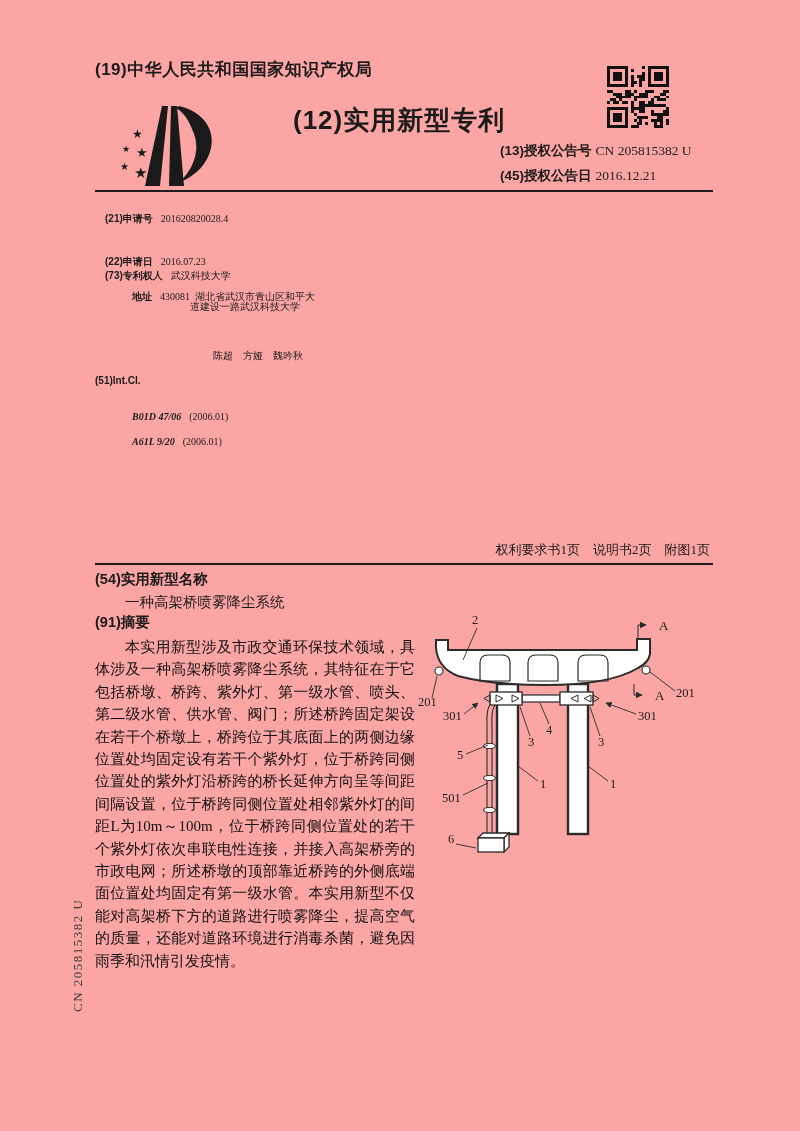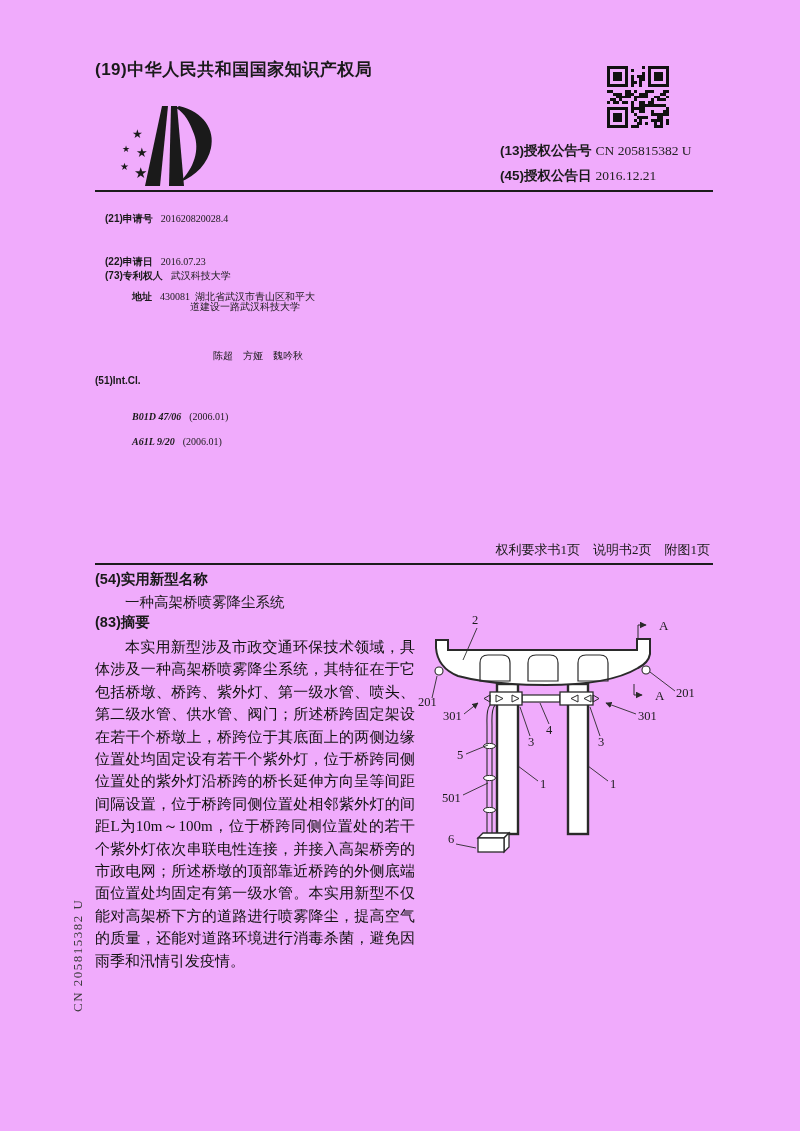--- a/index.html
+++ b/index.html
@@ -1,18 +1,18 @@
 <!DOCTYPE html>
 <html><head>
 <meta charset="utf-8">
 <style>
   html,body{margin:0;padding:0;background:#e8e8e8;}
   #page{
     position:relative;width:800px;height:1131px;margin:0 auto;
-    background:#f0abfc;overflow:hidden;
+    background:#fca5a5;overflow:hidden;
     font-family:"Liberation Serif","DejaVu Serif",serif;color:#1a1a1a;
   }
   .abs{position:absolute;}
   .lbl{font-family:"Liberation Sans","DejaVu Sans",sans-serif;font-weight:700;}
   .val{font-family:"Liberation Serif","DejaVu Serif",serif;font-weight:400;}
   .office-line{left:95px;top:58px;font-size:17px;letter-spacing:.5px;}
   .doc-type{left:293px;top:103px;font-size:26px;letter-spacing:1px;}
   .pub-line{left:500px;font-size:13.5px;white-space:nowrap;}
   .pub-line .val{margin-left:4px;font-size:13.5px;color:#222;}
   .rule{left:95px;width:618px;height:2px;background:#1c1c1c;}
@@ -48,20 +48,21 @@
         <path d="M61,10 C 86,16 97,34 93,52 C 90,67 78,80 62,86 C 76,72 82,54 76,38 C 72,27 67,17 58,12 Z"></path>
         <text x="14" y="42" font-size="12">★</text>
         <text x="4" y="56" font-size="9">★</text>
         <text x="18" y="61" font-size="13">★</text>
         <text x="2" y="74" font-size="10">★</text>
         <text x="16" y="82" font-size="15">★</text>
       </g>
     </svg>
   </div>
 
+  <div class="abs doc-type lbl">(12)实用新型专利</div>
 
   <div class="abs" id="qr-code" style="left:607px;top:66px;width:62px;height:62px;"><svg viewBox="0 0 21 21" width="62" height="62" shape-rendering="crispEdges">
         <rect x="12" y="0" width="1" height="1" fill="#111"></rect>
         <rect x="8" y="1" width="1" height="1" fill="#111"></rect>
         <rect x="12" y="2" width="1" height="1" fill="#111"></rect>
         <rect x="8" y="3" width="1" height="1" fill="#111"></rect>
         <rect x="10" y="3" width="1" height="1" fill="#111"></rect>
         <rect x="11" y="3" width="1" height="1" fill="#111"></rect>
         <rect x="12" y="3" width="1" height="1" fill="#111"></rect>
         <rect x="8" y="4" width="1" height="1" fill="#111"></rect>
@@ -216,21 +217,21 @@
   <div class="abs bib" style="left:122px;top:425px;">
     <span class="italic-code">A61L 9/20</span><span class="val">(2006.01)</span>
   </div>
 
   <div class="abs pages-info val" style="white-space:pre;">权利要求书1页    说明书2页    附图1页</div>
 
   <div class="abs rule" style="top:563px;"></div>
 
   <div class="abs sec-lbl lbl" style="left:95px;top:570px;">(54)实用新型名称</div>
   <div class="abs title-line val">一种高架桥喷雾降尘系统</div>
-  <div class="abs sec-lbl lbl" style="left:95px;top:613px;">(83)摘要</div>
+  <div class="abs sec-lbl lbl" style="left:95px;top:613px;">(91)摘要</div>
   <div class="abs abstract">本实用新型涉及市政交通环保技术领域，具体涉及一种高架桥喷雾降尘系统，其特征在于它包括桥墩、桥跨、紫外灯、第一级水管、喷头、第二级水管、供水管、阀门；所述桥跨固定架设在若干个桥墩上，桥跨位于其底面上的两侧边缘位置处均固定设有若干个紫外灯，位于桥跨同侧位置处的紫外灯沿桥跨的桥长延伸方向呈等间距间隔设置，位于桥跨同侧位置处相邻紫外灯的间距L为10m～100m，位于桥跨同侧位置处的若干个紫外灯依次串联电性连接，并接入高架桥旁的市政电网；所述桥墩的顶部靠近桥跨的外侧底端面位置处均固定有第一级水管。本实用新型不仅能对高架桥下方的道路进行喷雾降尘，提高空气的质量，还能对道路环境进行消毒杀菌，避免因雨季和汛情引发疫情。</div>
 
   <div class="abs" style="left:418px;top:606px;width:300px;height:272px;">
     <svg width="300" height="272" viewBox="0 0 300 272" fill="none" stroke="#2a2a2a">
       <defs>
         <marker id="arr" viewBox="0 0 10 10" refX="9" refY="5" markerWidth="7" markerHeight="7" orient="auto-start-reverse">
           <path d="M0,0L10,5L0,10Z" fill="#2a2a2a" stroke="none"></path>
         </marker>
       </defs>
 

